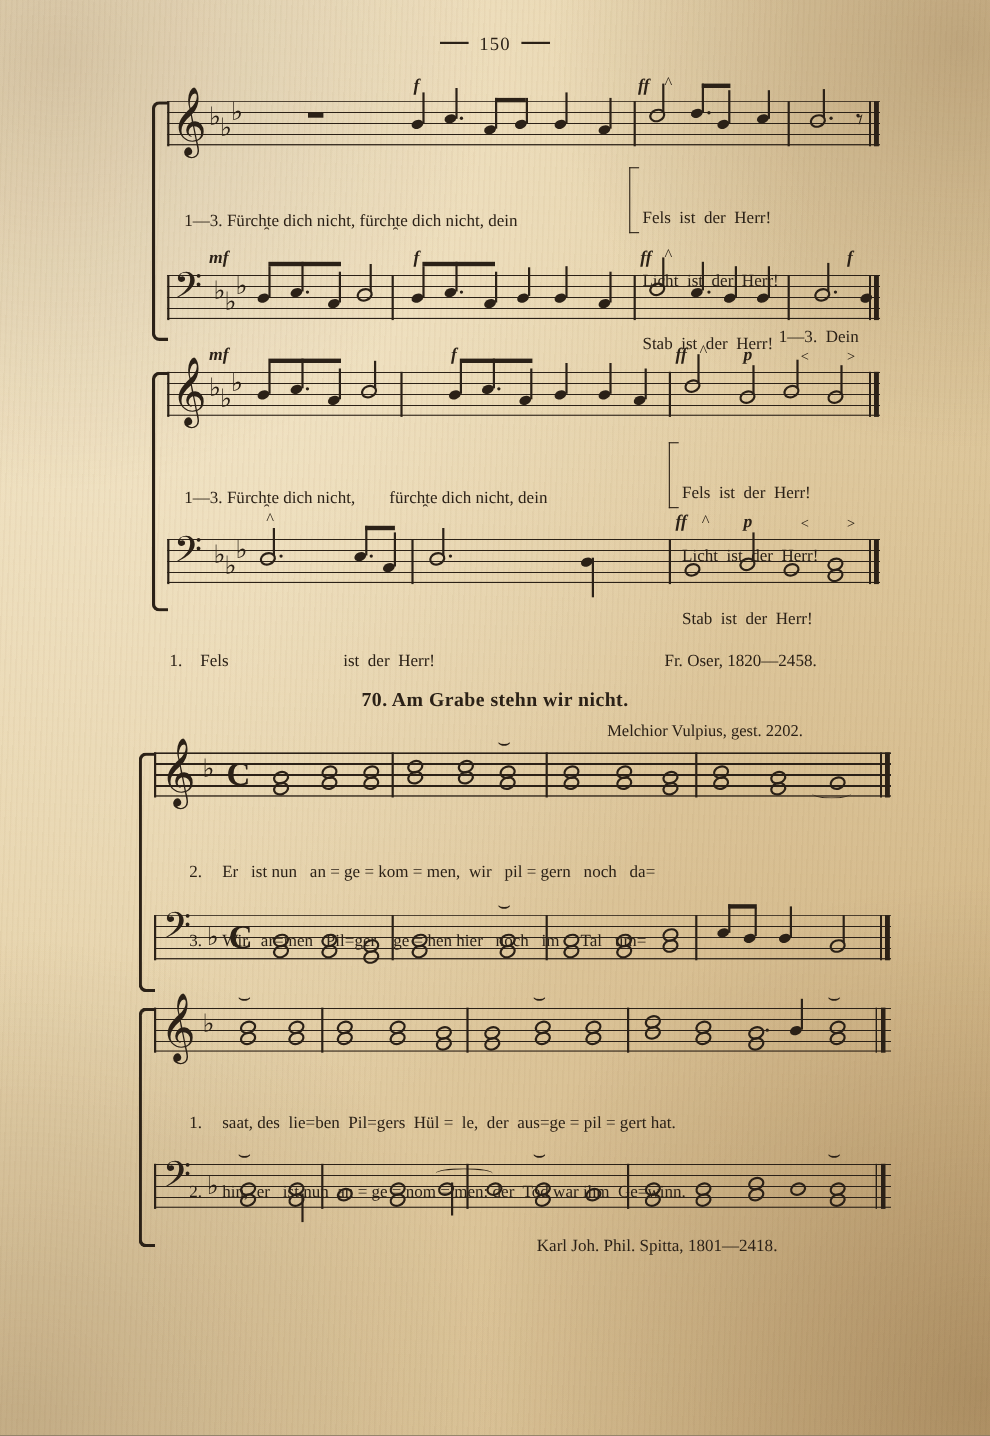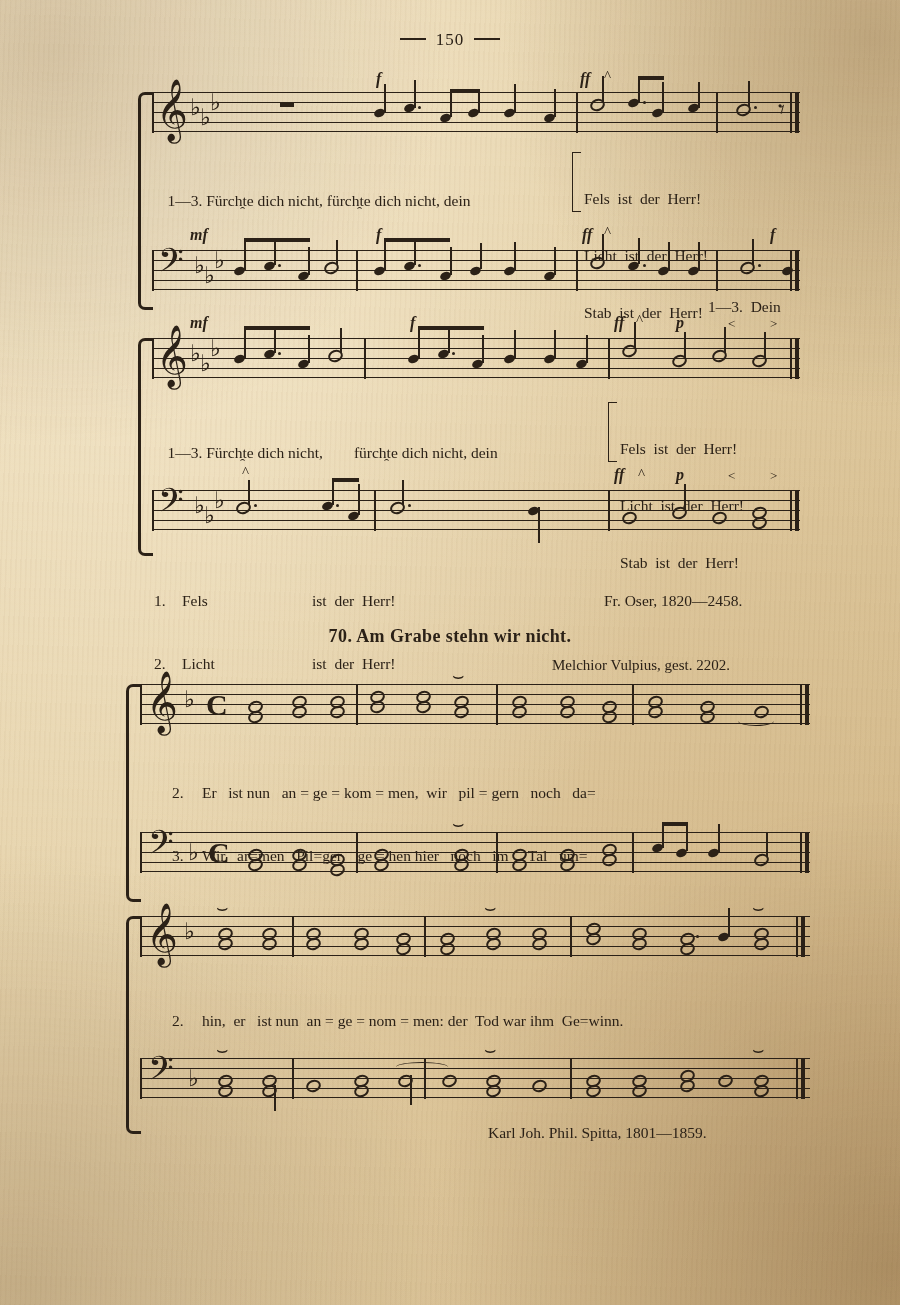--- a/index.html
+++ b/index.html
@@ -413,21 +413,20 @@
     <div class="stem" style="left:532px; top:-6px; height:26px;"></div>
     <div class="nh open" style="left:560px; top:22px;"></div>
     <div class="nh open" style="left:600px; top:17px;"></div>
     <div class="nh open" style="left:600px; top:27px;"></div>
 
     <div class="endbar" style="left:638px; top:0; height:41px;"></div>
   </div>
 
   <div class="versecol" style="left:154px; top:548px;">
     <div><span style="display:inline-block;width:28px;">1.</span><span style="display:inline-block;width:130px;">Fels</span><span>ist  der  Herr!</span></div>
-    <div><span style="display:inline-block;width:28px;">2.</span><span style="display:inline-block;width:130px;">Licht</span><span>ist  der  Herr!</span></div>
   </div>
   <div class="attrib" style="left:604px; top:592px;">Fr. Oser, 1820—2458.</div>
 
   <div class="hymn-title" style="top:626px;">
     <span>70.</span>
     <span>Am Grabe stehn wir nicht.</span>
   </div>
   <div class="composer" style="left:552px; top:657px;">Melchior Vulpius, gest. 2202.</div>
 
   <div class="system" style="left:140px; top:684px; width:670px;">
@@ -571,20 +570,21 @@
     <div class="nh" style="left:578px; top:17px;"></div>
     <div class="stem" style="left:588px; top:-8px; height:28px;"></div>
     <div class="fermata" style="left:612px; top:-18px;">⌣</div>
     <div class="nh open" style="left:614px; top:12px;"></div>
     <div class="nh open" style="left:614px; top:22px;"></div>
 
     <div class="endbar" style="left:656px; top:0; height:41px;"></div>
   </div>
 
   <div class="versecol" style="left:172px; top:968px;">
+    <div><span style="display:inline-block;width:30px;">1.</span><span>saat, des  lie=ben  Pil=gers  Hül =  le,  der  aus=ge = pil = gert hat.</span></div>
     <div><span style="display:inline-block;width:30px;">2.</span><span>hin,  er   ist nun  an = ge = nom = men: der  Tod war ihm  Ge=winn.</span></div>
   </div>
 
   <div class="system" style="left:140px; top:1058px; width:670px;">
     <div class="staff" style="width:670px;"></div>
     <div class="barline" style="left:0; top:0; height:41px;"></div>
     <div class="fclef" style="left:8px; top:-6px;">𝄢</div>
     <div class="flatsig" style="left:48px; top:7px;">♭</div>
 
     <div class="fermata" style="left:76px; top:-18px;">⌣</div>
@@ -620,16 +620,16 @@
     <div class="nh open" style="left:540px; top:12px;"></div>
     <div class="nh open" style="left:540px; top:22px;"></div>
     <div class="nh open" style="left:578px; top:17px;"></div>
     <div class="fermata" style="left:612px; top:-18px;">⌣</div>
     <div class="nh open" style="left:614px; top:17px;"></div>
     <div class="nh open" style="left:614px; top:27px;"></div>
 
     <div class="endbar" style="left:656px; top:0; height:41px;"></div>
   </div>
 
-  <div class="attrib" style="left:488px; top:1124px;">Karl Joh. Phil. Spitta, 1801—1859.</div>
+  <div class="attrib" style="left:488px; top:1124px;">Karl Joh. Phil. Spitta, 1801—2418.</div>
 
  </div>
 </div>
 
 </body></html>

